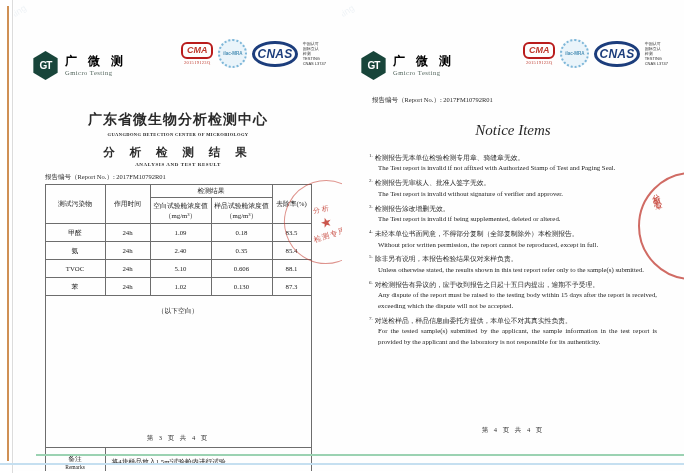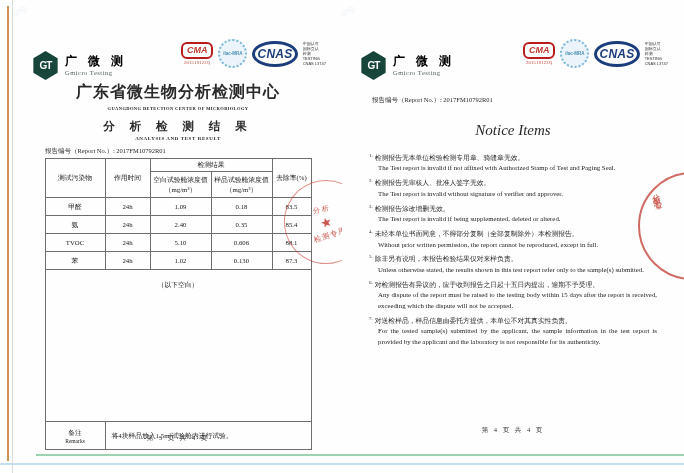--- a/index.html
+++ b/index.html
@@ -36,21 +36,21 @@
   .cma-num{font-size:4.5px;color:#bf3a2e;margin-top:1px;letter-spacing:.3px;}
   .ilac{width:25px;height:25px;border-radius:50%;background:#eaf4fa;border:2px dotted #7db6d8;
         display:flex;align-items:center;justify-content:center;}
   .ilac span{font-size:4.5px;color:#4a8fb5;font-family:"Liberation Sans",sans-serif;font-weight:bold;}
   .cnas{min-width:34px;height:20px;border:3px solid #1c3d7c;border-radius:50%;display:flex;align-items:center;justify-content:center;padding:0 2px;}
   .cnas span{color:#1c3d7c;font-family:"Liberation Sans",sans-serif;font-weight:bold;font-style:italic;font-size:12px;letter-spacing:.3px;}
   .cnas-side{display:flex;flex-direction:column;justify-content:center;}
   .cnas-side span{font-size:4px;line-height:1.25;color:#333;font-family:"Liberation Sans",sans-serif;}
 
   
-  .center-title{font-size:16px;font-weight:bold;text-align:center;margin-top:2px;letter-spacing:1px;}
+  .center-title{font-size:14px;font-weight:bold;text-align:center;margin-top:31px;letter-spacing:1px;}
   .center-sub{font-size:4.5px;font-weight:bold;text-align:center;margin-top:3px;letter-spacing:.4px;color:#222;}
   .doc-title{font-size:11.5px;font-weight:bold;text-align:center;margin-top:8px;letter-spacing:6px;}
   .doc-sub{font-size:5px;font-weight:bold;text-align:center;margin-top:2px;letter-spacing:.6px;}
   .repno{width:266px;margin:6px auto 2px;font-size:6.5px;text-align:left;}
   table.result{border-collapse:collapse;margin:0 auto;width:266px;table-layout:fixed;}
   table.result td{border:1px solid #6d6d6d;font-size:6.8px;text-align:center;vertical-align:middle;padding:1px 2px;color:#222;}
   td.h{font-size:6.4px;}
   .row-blank{height:140px;vertical-align:top !important;padding-top:10px !important;}
   .row-data{height:18px;}
   .hdr1{height:12px;}

